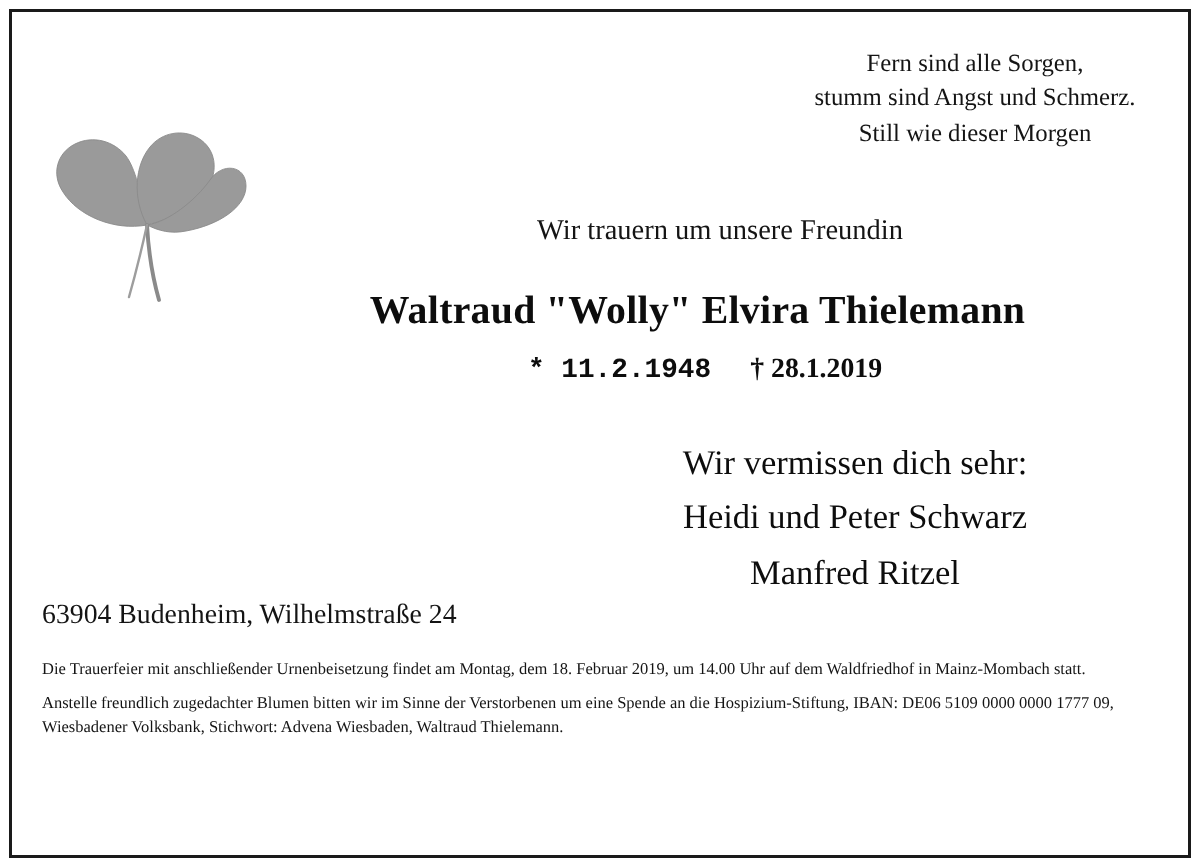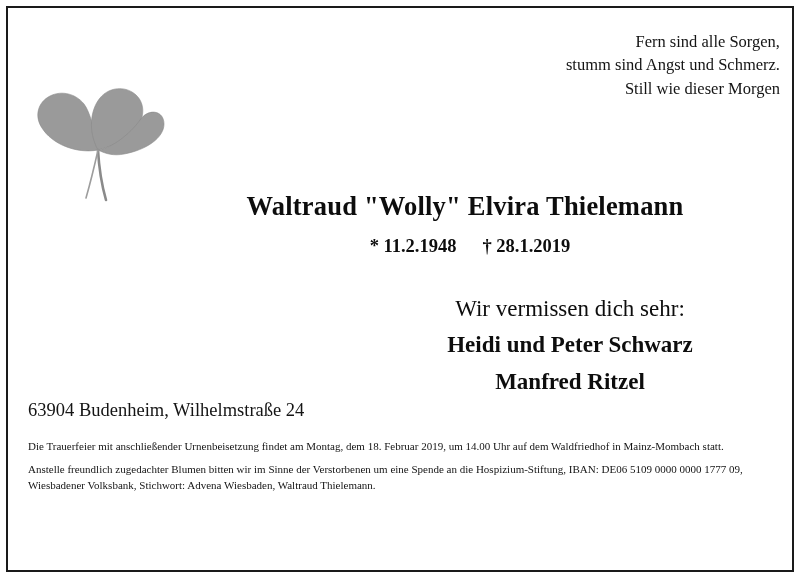--- a/index.html
+++ b/index.html
@@ -35,21 +35,21 @@
     height: 130px;
   }
   
   .poem {
     position: absolute;
     left: 520px;
     top: 30px;
     width: 260px;
     font-size: 16.5px;
     line-height: 1.42;
-    text-align: right;
+    text-align: center;
     color: #141414;
   }
   .poem div { white-space: nowrap; }
   
   .intro {
     position: absolute;
     left: 180px;
     top: 143px;
     width: 600px;
     text-align: center;
@@ -72,34 +72,34 @@
   .dates {
     position: absolute;
     left: 180px;
     top: 236px;
     width: 580px;
     text-align: center;
     font-size: 18.5px;
     font-weight: bold;
     color: #0d0d0d;
   }
-  .dates .birth { margin-right: 26px; }
+  .dates .birth { margin-right: 26px; font-family: Liberation Mono, monospace; }
   
   .mourners {
     position: absolute;
     left: 360px;
     top: 291px;
     width: 420px;
     text-align: center;
     font-size: 23px;
     line-height: 1.58;
     color: #0d0d0d;
   }
   .mourners .lead { font-weight: normal; }
-  .mourners .who { font-weight: bold; }
+  .mourners .who { font-weight: normal; }
   
   .address {
     position: absolute;
     left: 28px;
     top: 400px;
     font-size: 18.5px;
     color: #141414;
   }
   
   .footer {
@@ -132,20 +132,21 @@
       <path d="M70 78 C66 96 62 112 58 126" stroke="#9d9d9d" stroke-width="1.6" fill="none" stroke-linecap="round"></path>
     </svg>
   </div>
 
   <div class="poem">
     <div>Fern sind alle Sorgen,</div>
     <div>stumm sind Angst und Schmerz.</div>
     <div>Still wie dieser Morgen</div>
   </div>
 
+  <div class="intro">Wir trauern um unsere Freundin</div>
 
   <div class="name">Waltraud "Wolly" Elvira Thielemann</div>
 
   <div class="dates">
     <span class="birth">* 11.2.1948</span><span class="death">† 28.1.2019</span>
   </div>
 
   <div class="mourners">
     <div class="lead">Wir vermissen dich sehr:</div>
     <div class="who">Heidi und Peter Schwarz</div>

